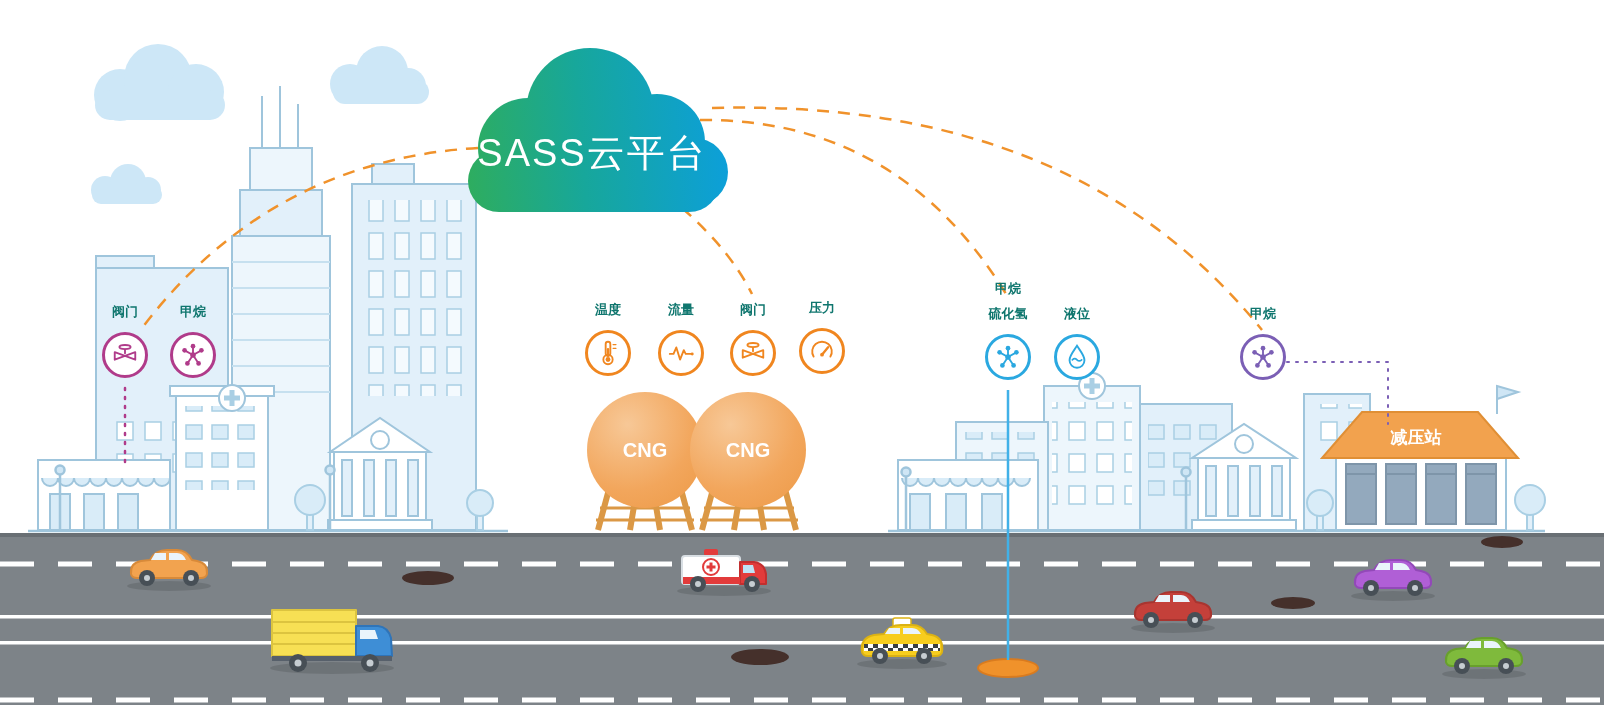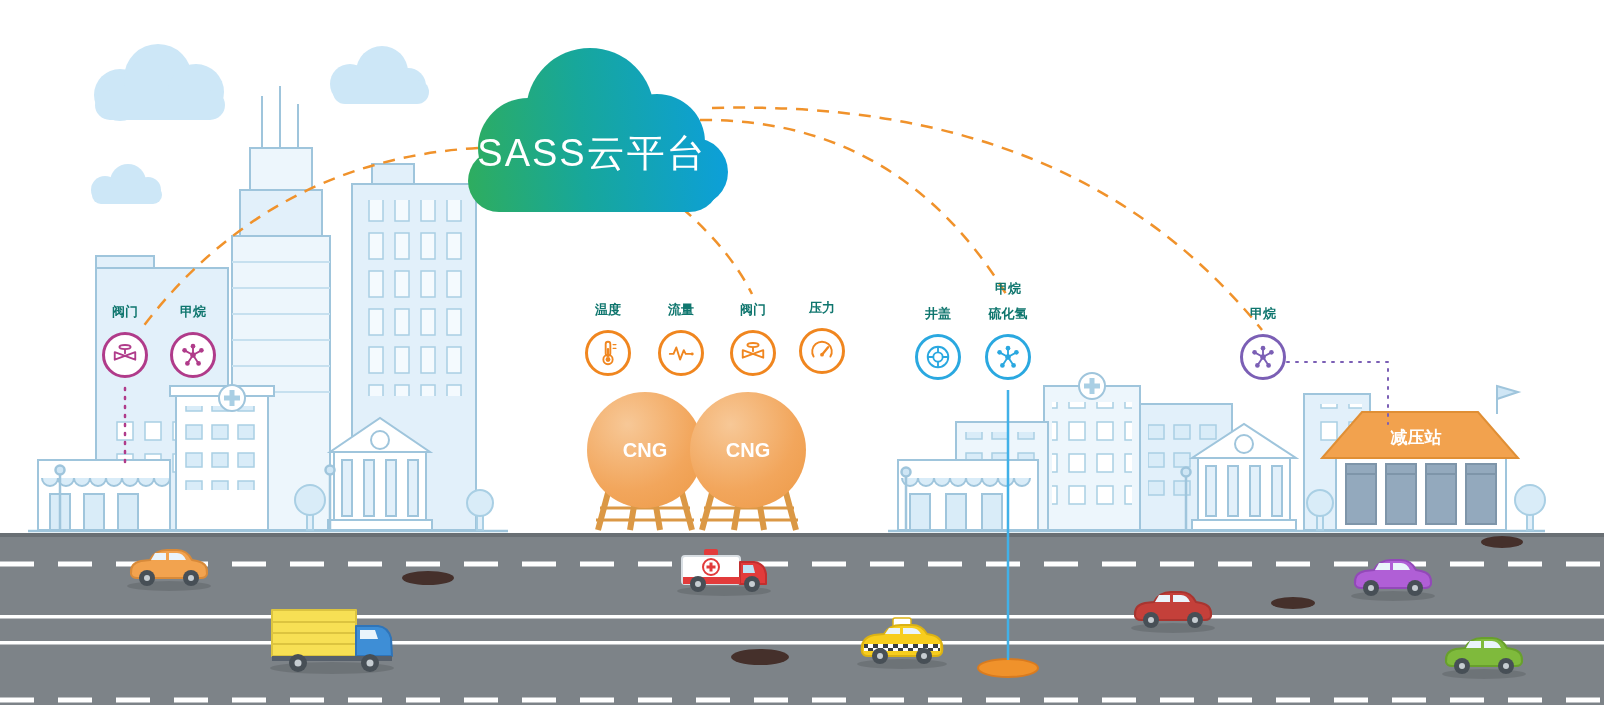--- a/index.html
+++ b/index.html
@@ -367,47 +367,46 @@
   <div class="lbl">压力</div>
   <div class="ic">
     <svg width="28" height="28" viewBox="0 0 30 30" fill="none" stroke="currentColor" stroke-width="2" stroke-linecap="round">
       <path d="M6 21 A10.5 10.5 0 1 1 24 21"></path>
       <path d="M15 19 L21.5 11" stroke-width="2.5"></path>
       <circle cx="15" cy="19" r="2" fill="currentColor" stroke="none"></circle>
     </svg>
   </div>
 </div>
 
-<div class="sensor g3 tall" style="left:896px;top:282px">
-  <div class="lbl">井盖</div>
-  <div class="ic">
-    <svg width="28" height="28" viewBox="0 0 30 30" fill="none" stroke="currentColor" stroke-width="2">
-      <circle cx="15" cy="15" r="11"></circle>
-      <circle cx="15" cy="15" r="5"></circle>
-      <path d="M15 4 V10 M15 20 V26 M4 15 H10 M20 15 H26"></path>
-    </svg>
-  </div>
-</div>
 
 <div class="sensor g3 tall" style="left:966px;top:282px">
   <div class="lbl">甲烷
 硫化氢</div>
   <div class="ic">
     <svg width="28" height="28" viewBox="0 0 30 30" fill="none" stroke="currentColor" stroke-width="2">
       <path d="M15 15 L15 5.5 M15 15 L6 10 M15 15 L24 10 M15 15 L9 24 M15 15 L21 24"></path>
       <circle cx="15" cy="15" r="3" fill="currentColor" stroke="none"></circle>
       <circle cx="15" cy="5.5" r="2.5" fill="currentColor" stroke="none"></circle>
       <circle cx="6" cy="10" r="2.5" fill="currentColor" stroke="none"></circle>
       <circle cx="24" cy="10" r="2.5" fill="currentColor" stroke="none"></circle>
       <circle cx="9" cy="24" r="2.5" fill="currentColor" stroke="none"></circle>
       <circle cx="21" cy="24" r="2.5" fill="currentColor" stroke="none"></circle>
     </svg>
   </div>
 </div>
 
+<div class="sensor g3 tall" style="left:1035px;top:282px">
+  <div class="lbl">液位</div>
+  <div class="ic">
+    <svg width="28" height="28" viewBox="0 0 30 30" fill="none" stroke="currentColor" stroke-width="2" stroke-linecap="round">
+      <path d="M15 3 C12 8 7 13 7 18.5 A8 8 0 0 0 23 18.5 C23 13 18 8 15 3 Z"></path>
+      <path d="M10 18 q2.5 -2.5 5 0 t5 0" stroke-width="1.8"></path>
+    </svg>
+  </div>
+</div>
 
 <div class="sensor g4" style="left:1221px;top:302px">
   <div class="lbl">甲烷</div>
   <div class="ic">
     <svg width="28" height="28" viewBox="0 0 30 30" fill="none" stroke="currentColor" stroke-width="2">
       <path d="M15 15 L15 5.5 M15 15 L6 10 M15 15 L24 10 M15 15 L9 24 M15 15 L21 24"></path>
       <circle cx="15" cy="15" r="3" fill="currentColor" stroke="none"></circle>
       <circle cx="15" cy="5.5" r="2.5" fill="currentColor" stroke="none"></circle>
       <circle cx="6" cy="10" r="2.5" fill="currentColor" stroke="none"></circle>
       <circle cx="24" cy="10" r="2.5" fill="currentColor" stroke="none"></circle>

